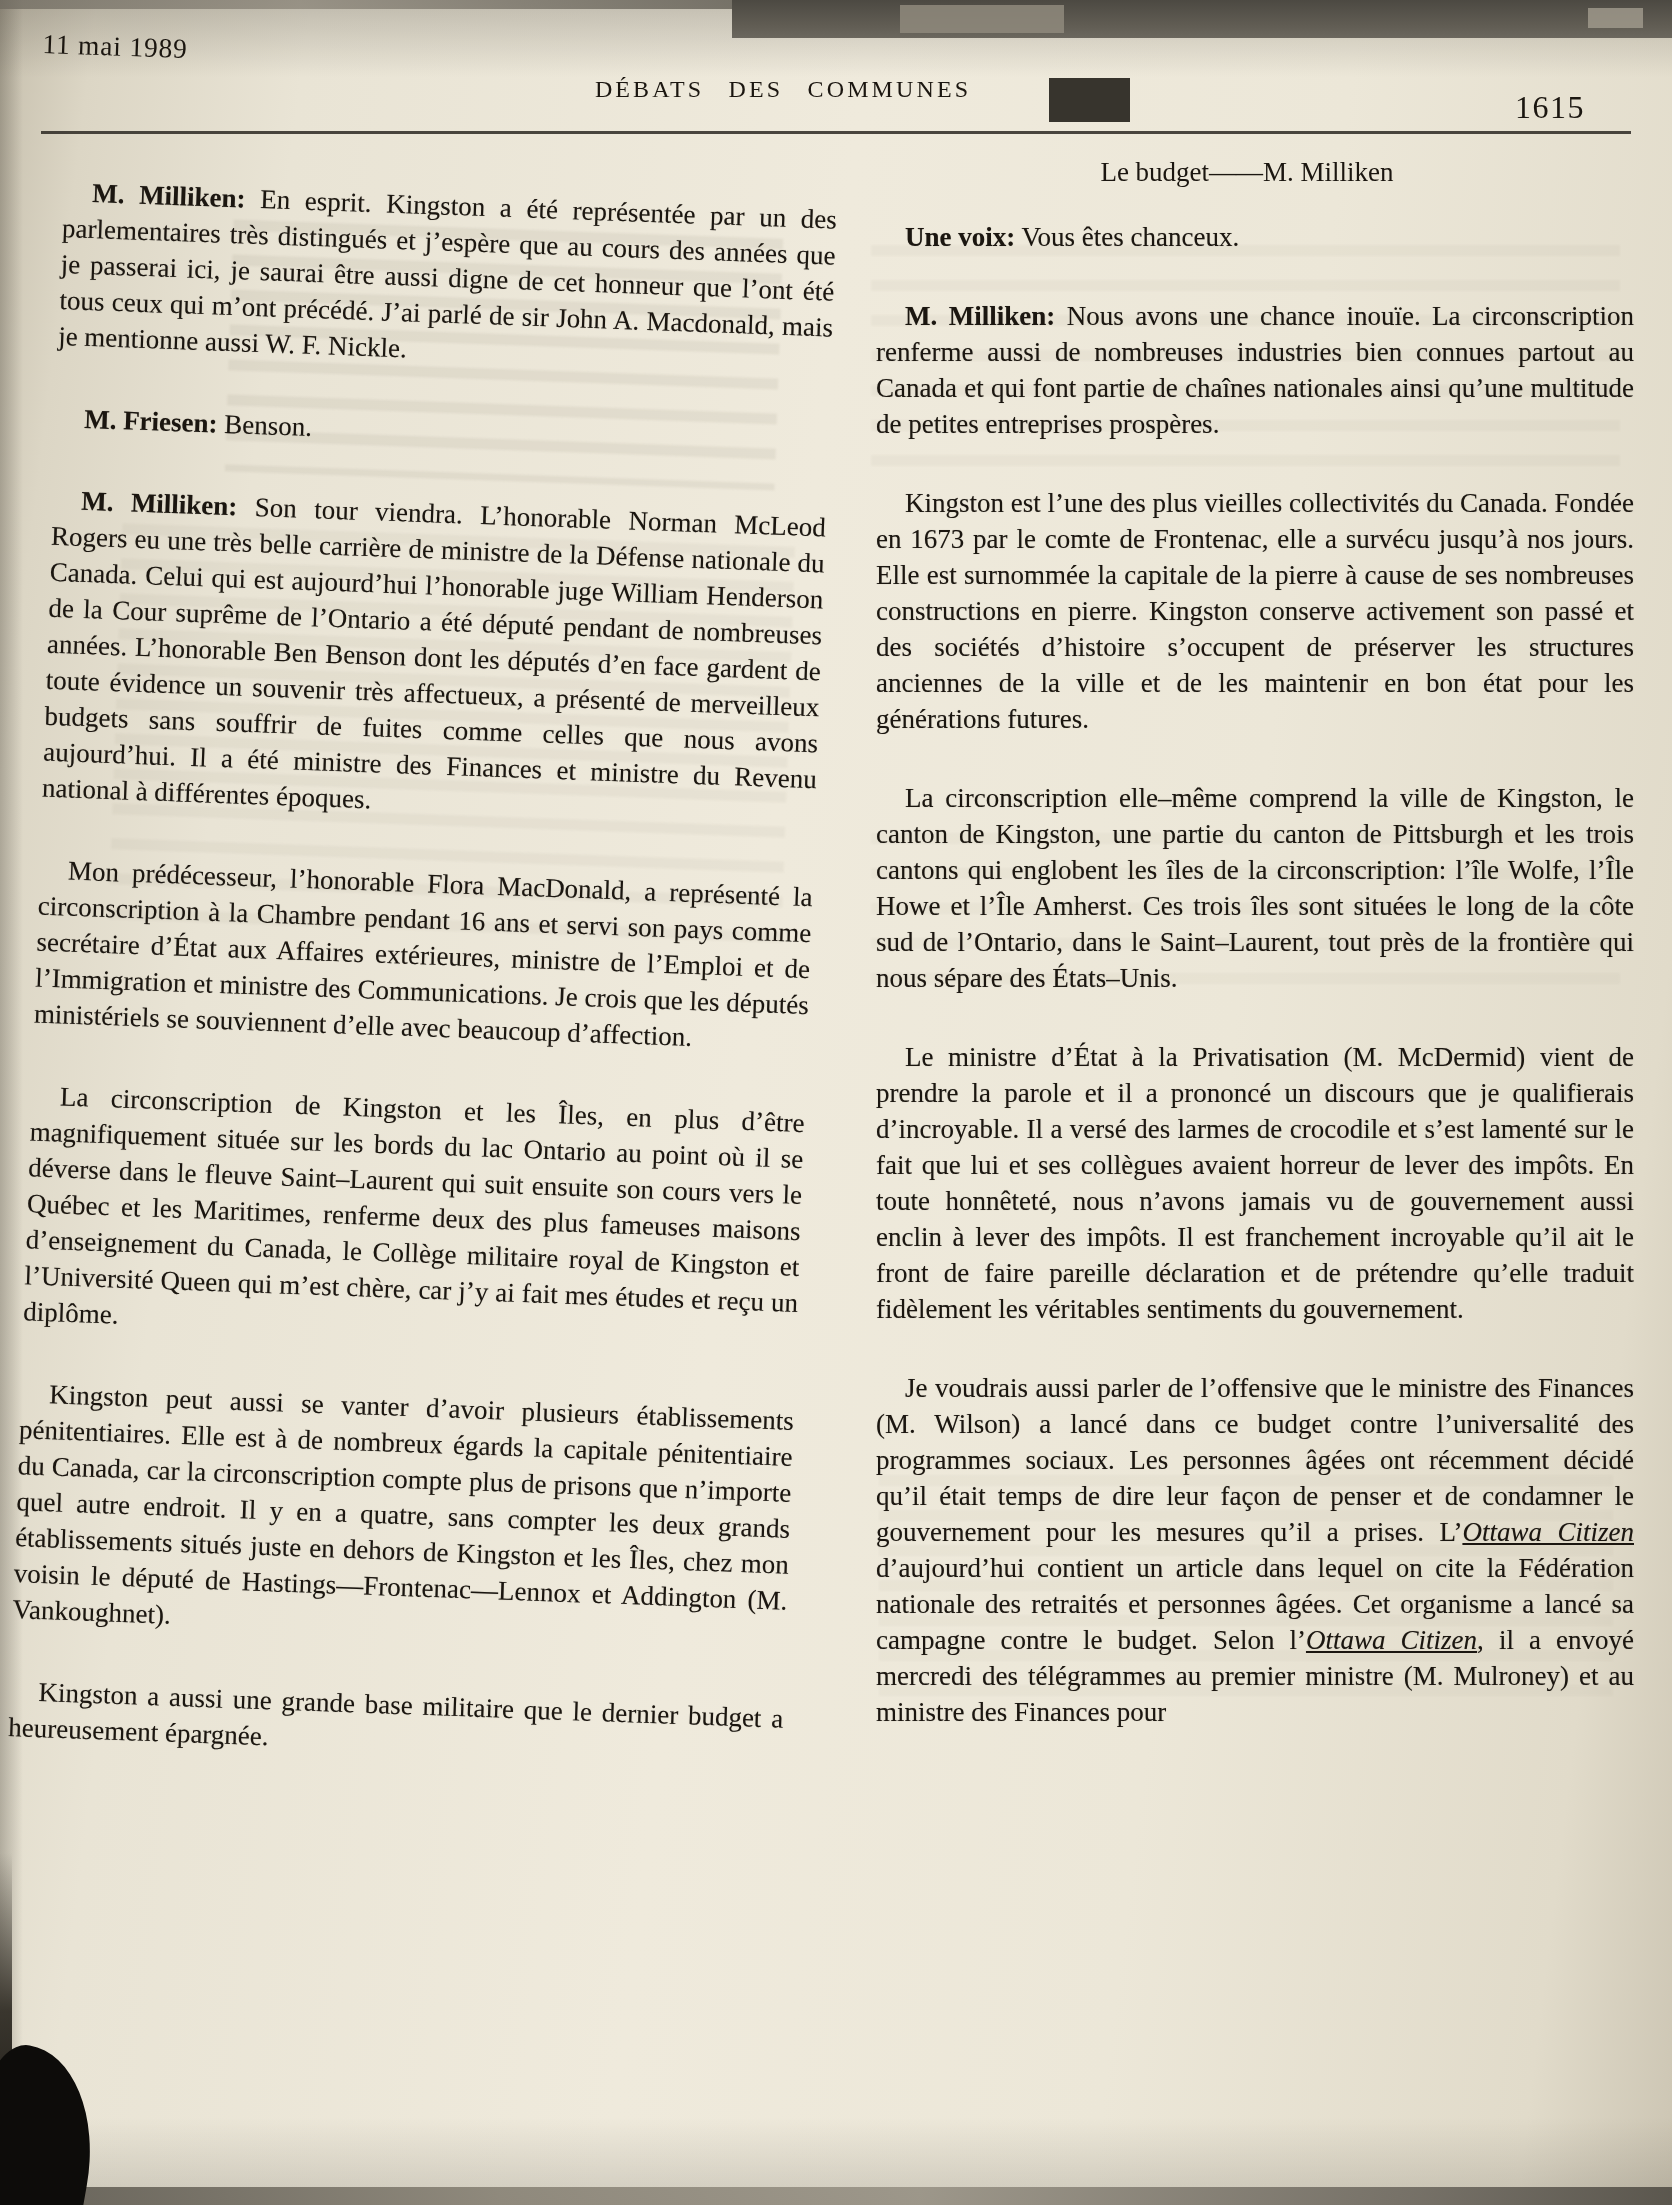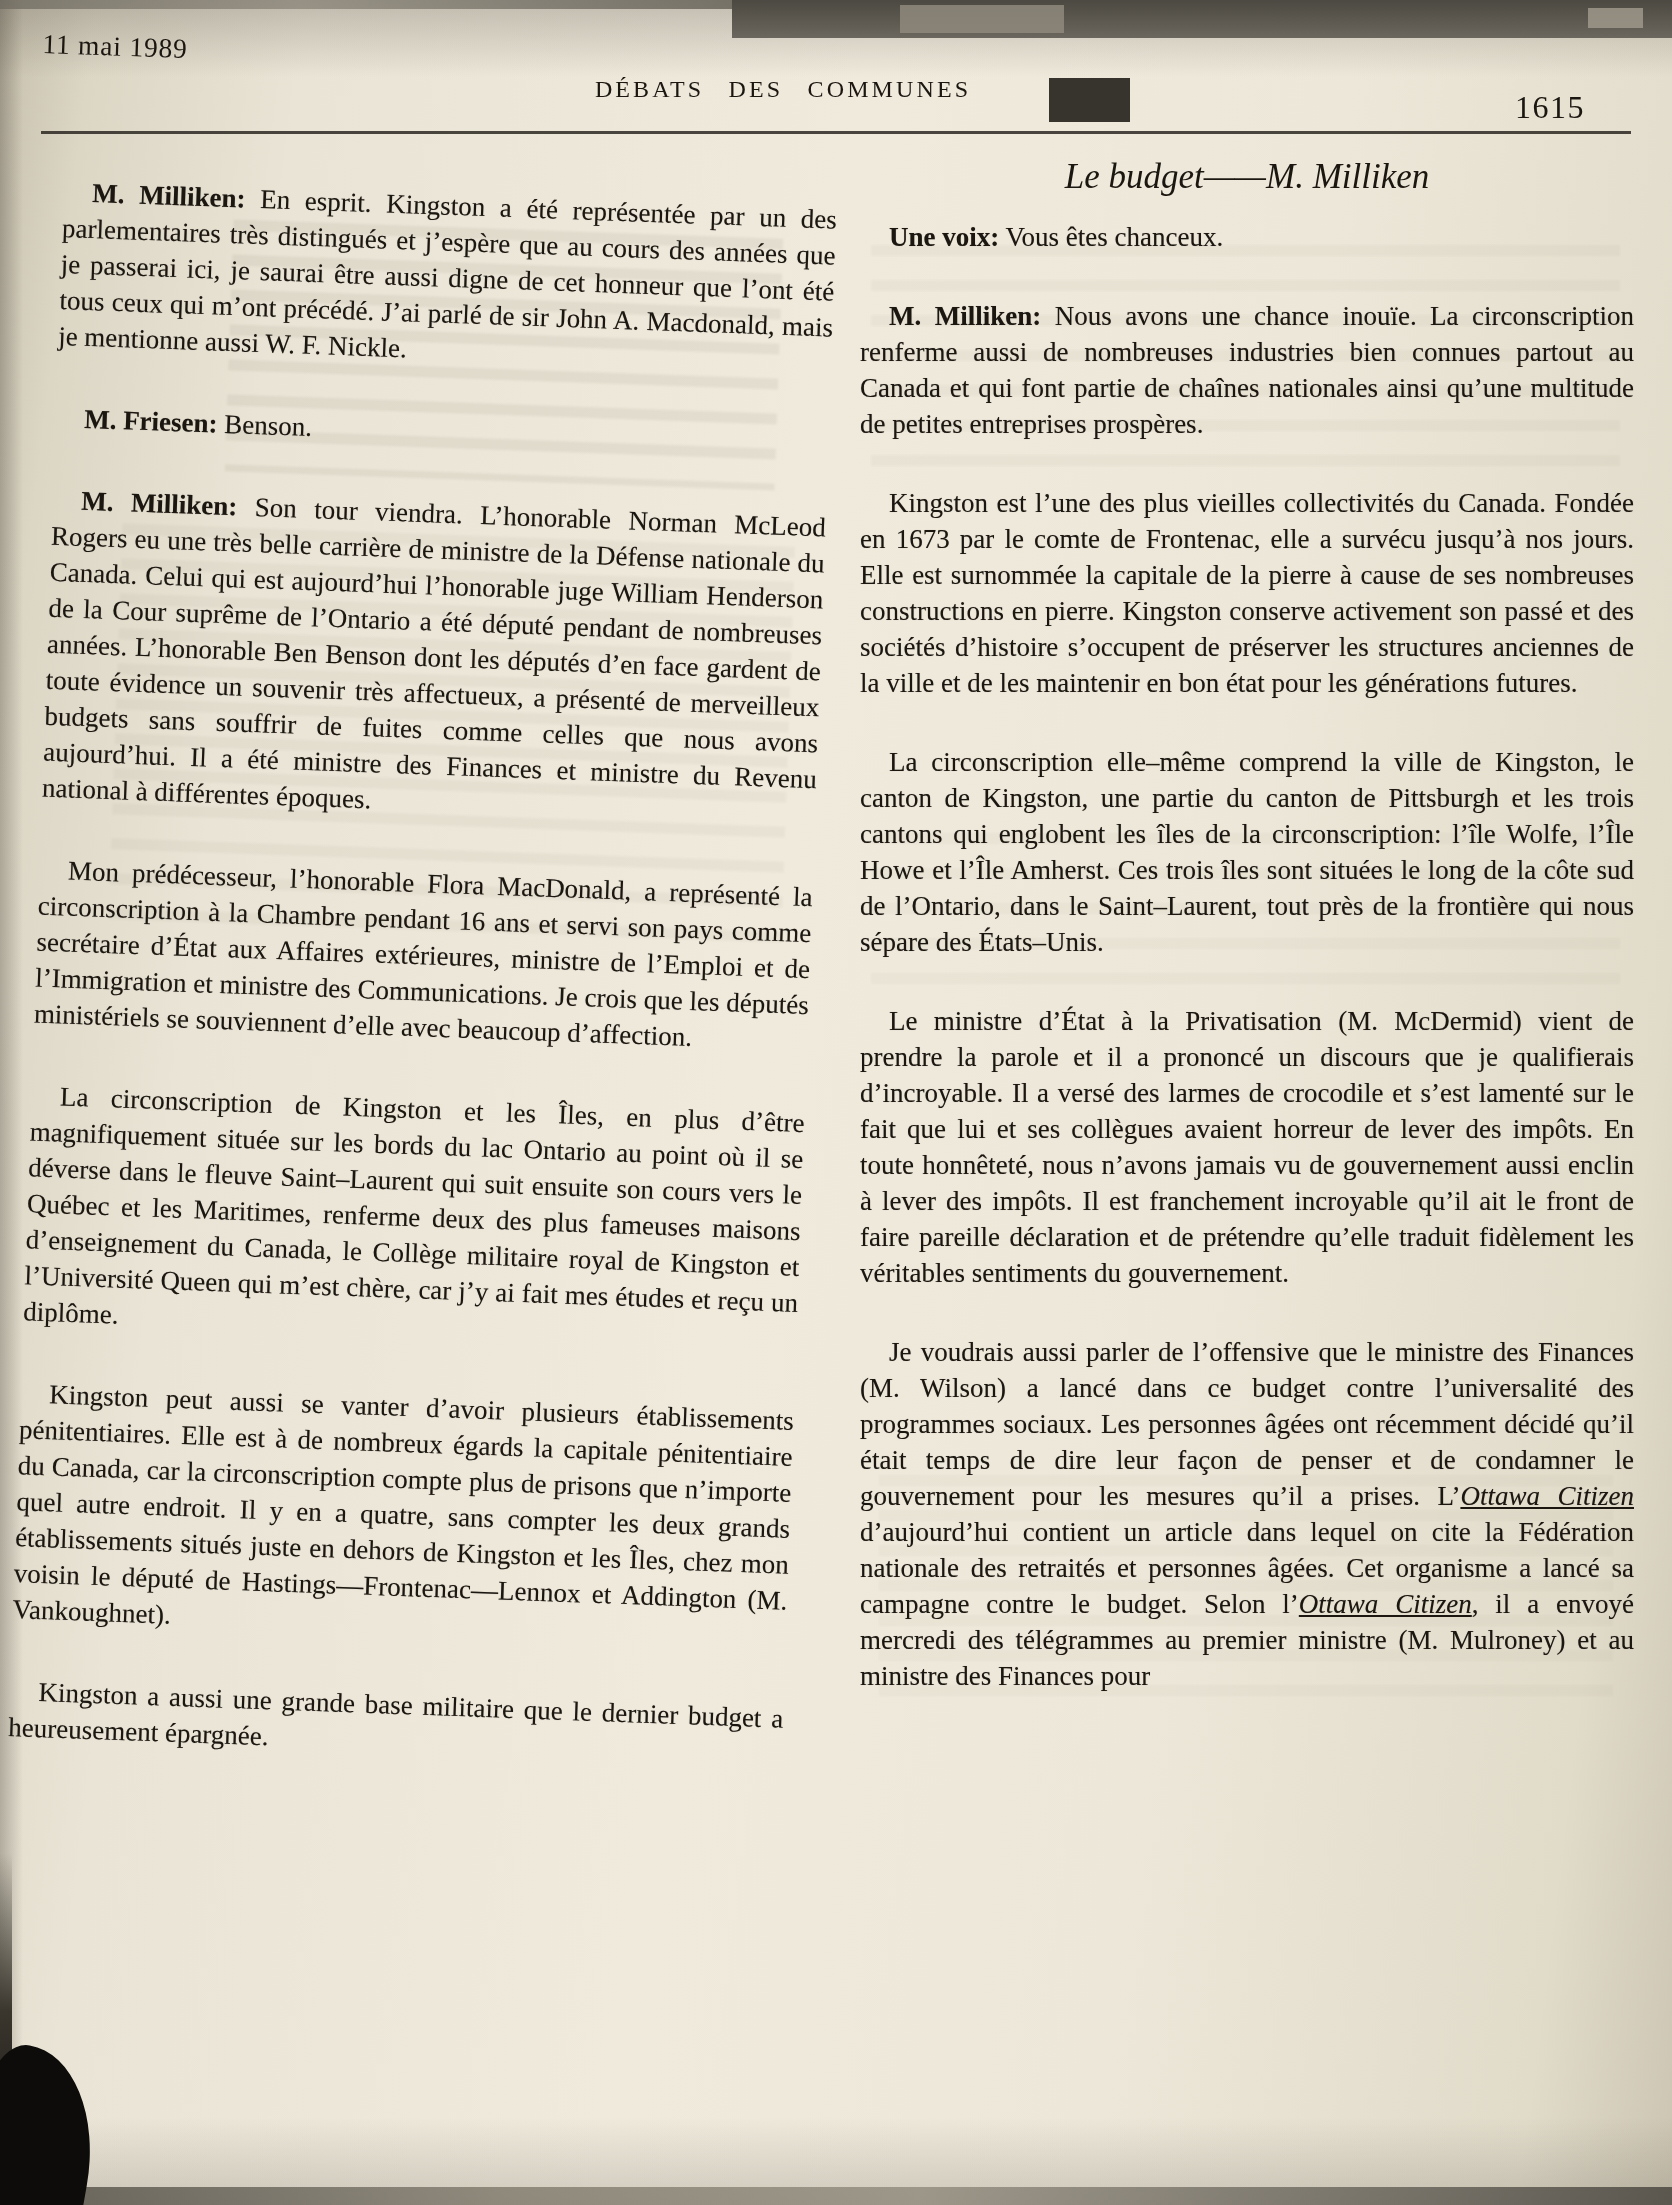--- a/index.html
+++ b/index.html
@@ -33,28 +33,28 @@
   .artifact-box{position:absolute;left:1049px;top:78px;width:81px;height:44px;background:#37342d;z-index:3;}
   .top-right-band{position:absolute;right:0;top:0;width:940px;height:38px;z-index:4;
     background:linear-gradient(180deg,#4c4942,#605c53 65%,#6c6separ75e);
     background:linear-gradient(180deg,#4c4942,#605c53 65%,#6b675e);}
   .band-rect-1{position:absolute;left:168px;top:5.4px;width:164px;height:27.5px;background:#8f8a7d;opacity:.85;}
   .band-rect-2{position:absolute;right:29px;top:7.6px;width:55px;height:20.6px;background:#a29c8e;opacity:.8;}
   .top-edge{position:absolute;left:0;top:0;width:749px;height:9.2px;z-index:4;opacity:.75;
     background:linear-gradient(90deg,#6e695f,#8a8478 40%,#5b574e);}
   
   .running-head{position:absolute;left:860px;top:157px;width:774px;z-index:3;
-    text-align:center;font-style:italic;font-size:35px;}
+    text-align:center;font-size:27px;}
   
   .column{position:absolute;z-index:3;width:774px;}
   #left-column{left:64px;top:174px;transform:rotate(2.05deg);transform-origin:0 0;}
   #right-column{left:860px;top:219px;}
   .para{margin:0 0 46px 0;text-align:justify;text-indent:29px;font-size:27px;line-height:36px;
     text-shadow:0 0 0.8px rgba(27,22,16,.35);}
-  #right-column .para{margin-bottom:43px;}
+  #right-column .para{margin-bottom:43px;margin-left:16px;}
   .bold{font-weight:bold;}
   .italic{font-style:italic;text-decoration:underline;}
   
   .ghost{position:absolute;z-index:2;pointer-events:none;filter:blur(1.2px);
     background:repeating-linear-gradient(180deg,
       rgba(110,100,85,.16) 0px, rgba(110,100,85,.16) 10.7px,
       rgba(0,0,0,0) 10.7px, rgba(0,0,0,0) 35px);}
   .ghost-1{left:229px;top:229px;width:550px;height:252px;opacity:.55;transform:rotate(2deg);}
   .ghost-2{left:115px;top:535px;width:673px;height:413px;opacity:.35;transform:rotate(2deg);}
   .ghost-3{left:871px;top:245px;width:749px;height:237px;opacity:.30;}

